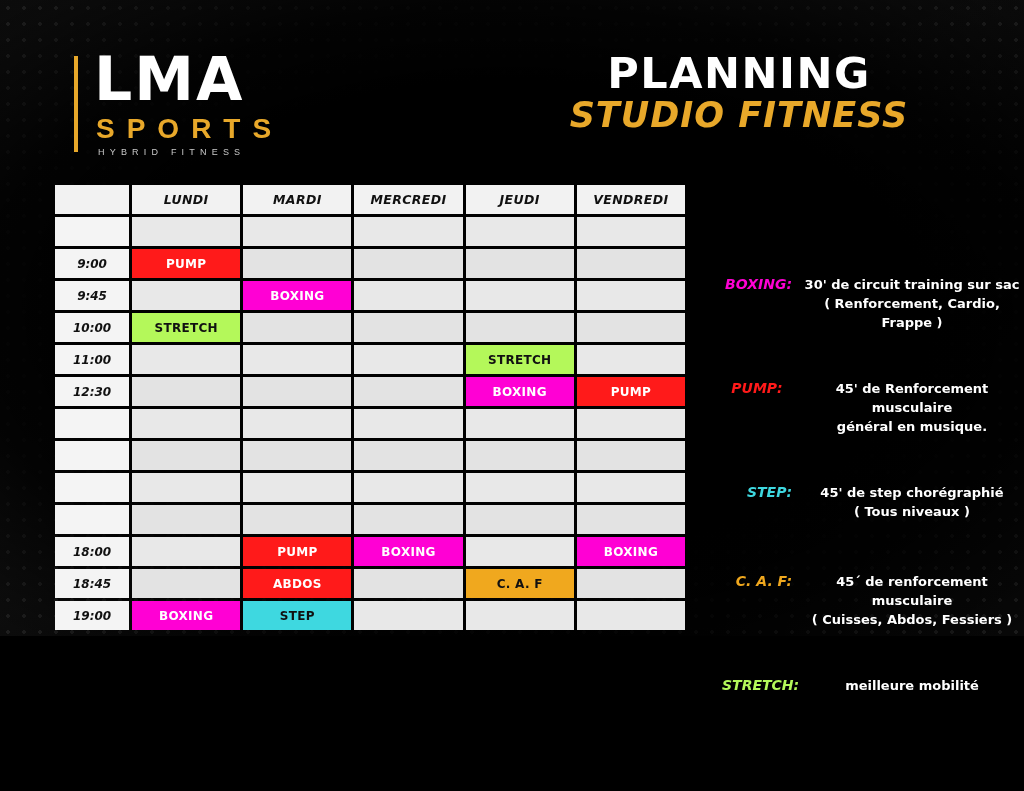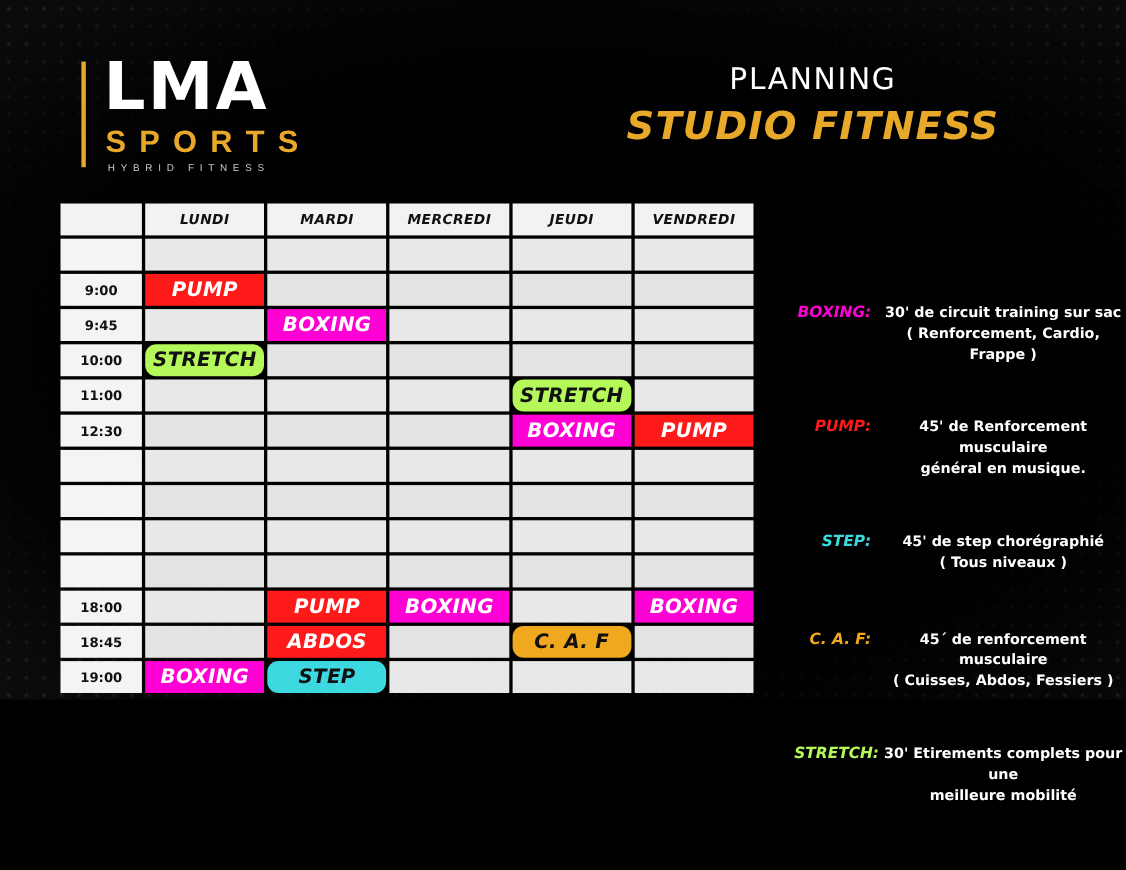--- a/index.html
+++ b/index.html
@@ -63,22 +63,22 @@
     color: #c9c9c9;
   }
 
   
   .title-wrap {
     position: absolute; right: 70px; top: 52px;
     text-align: center; width: 430px;
   }
   .title-main {
     font-family: "DejaVu Sans", sans-serif;
-    font-weight: normal;
-    font-size: 27px;
+    font-weight: bold;
+    font-size: 43px;
     letter-spacing: 1.5px;
     color: #ffffff;
     line-height: 42px;
   }
   .title-sub {
     font-family: "DejaVu Sans", sans-serif;
     font-weight: bold;
     font-style: italic;
     font-size: 35px;
     letter-spacing: 1px;
@@ -113,35 +113,35 @@
     font-style: italic;
     font-weight: bold;
     font-size: 12.5px;
     letter-spacing: 0.4px;
     color: #111;
   }
   .hdr-blank { background: #f2f2f2 !important; }
   .time {
     background: #f4f4f4 !important;
     font-family: "DejaVu Sans", sans-serif;
+    font-style: italic;
     font-weight: bold;
     font-size: 12px;
     color: #111;
   }
   .cell-empty { background: #dedede; }
   .cell-empty.alt { background: #e8e8e8; }
   .cls {
     font-family: "DejaVu Sans", sans-serif;
-    font-style: italic;
-    font-weight: bold;
-    font-size: 18px;
+    font-weight: bold;
+    font-size: 12px;
     letter-spacing: 0.3px;
     color: #ffffff;
   }
-  .cls.dark-text { color: #111111; border-radius: 10px; }
+  .cls.dark-text { color: #111111; }
 
   
   .legend {
     position: absolute; left: 722px; top: 228px;
     width: 300px;
   }
   .legend-row {
     display: flex;
     align-items: flex-start;
     margin-bottom: 22px;
@@ -319,21 +319,21 @@
 
     <div class="legend" id="legend">
         <div class="legend-row">
           <div class="legend-name" style="color: rgb(255, 0, 212);">BOXING:</div>
           <div class="legend-desc">
             <span class="l2">30' de circuit training sur sac</span>
             <span class="l2">( Renforcement, Cardio, Frappe )</span>
           </div>
         </div>
         <div class="legend-row">
-          <div class="legend-name" style="color: rgb(255, 26, 26);">PUMP:</div>
+          <div class="legend-name" style="color: rgb(255, 26, 26); text-align: center;">PUMP:</div>
           <div class="legend-desc">
             <span class="l2">45' de Renforcement musculaire</span>
             <span class="l2">général en musique.</span>
           </div>
         </div>
         <div class="legend-row">
           <div class="legend-name" style="color: rgb(62, 216, 224);">STEP:</div>
           <div class="legend-desc">
             <span class="l2">45' de step chorégraphié</span>
             <span class="l2">( Tous niveaux )</span>
@@ -342,20 +342,19 @@
         <div class="legend-row">
           <div class="legend-name" style="color: rgb(240, 168, 30);">C. A. F:</div>
           <div class="legend-desc">
             <span class="l2">45´ de renforcement musculaire</span>
             <span class="l2">( Cuisses, Abdos, Fessiers )</span>
           </div>
         </div>
         <div class="legend-row">
           <div class="legend-name" style="color: rgb(180, 248, 90);">STRETCH:</div>
           <div class="legend-desc">
-            <span class="l2">30' Etirements complets pour une</span>
             <span class="l2">meilleure mobilité</span>
           </div>
         </div>
       </div>
 
   </div>
 </div>
 
 </body></html>

